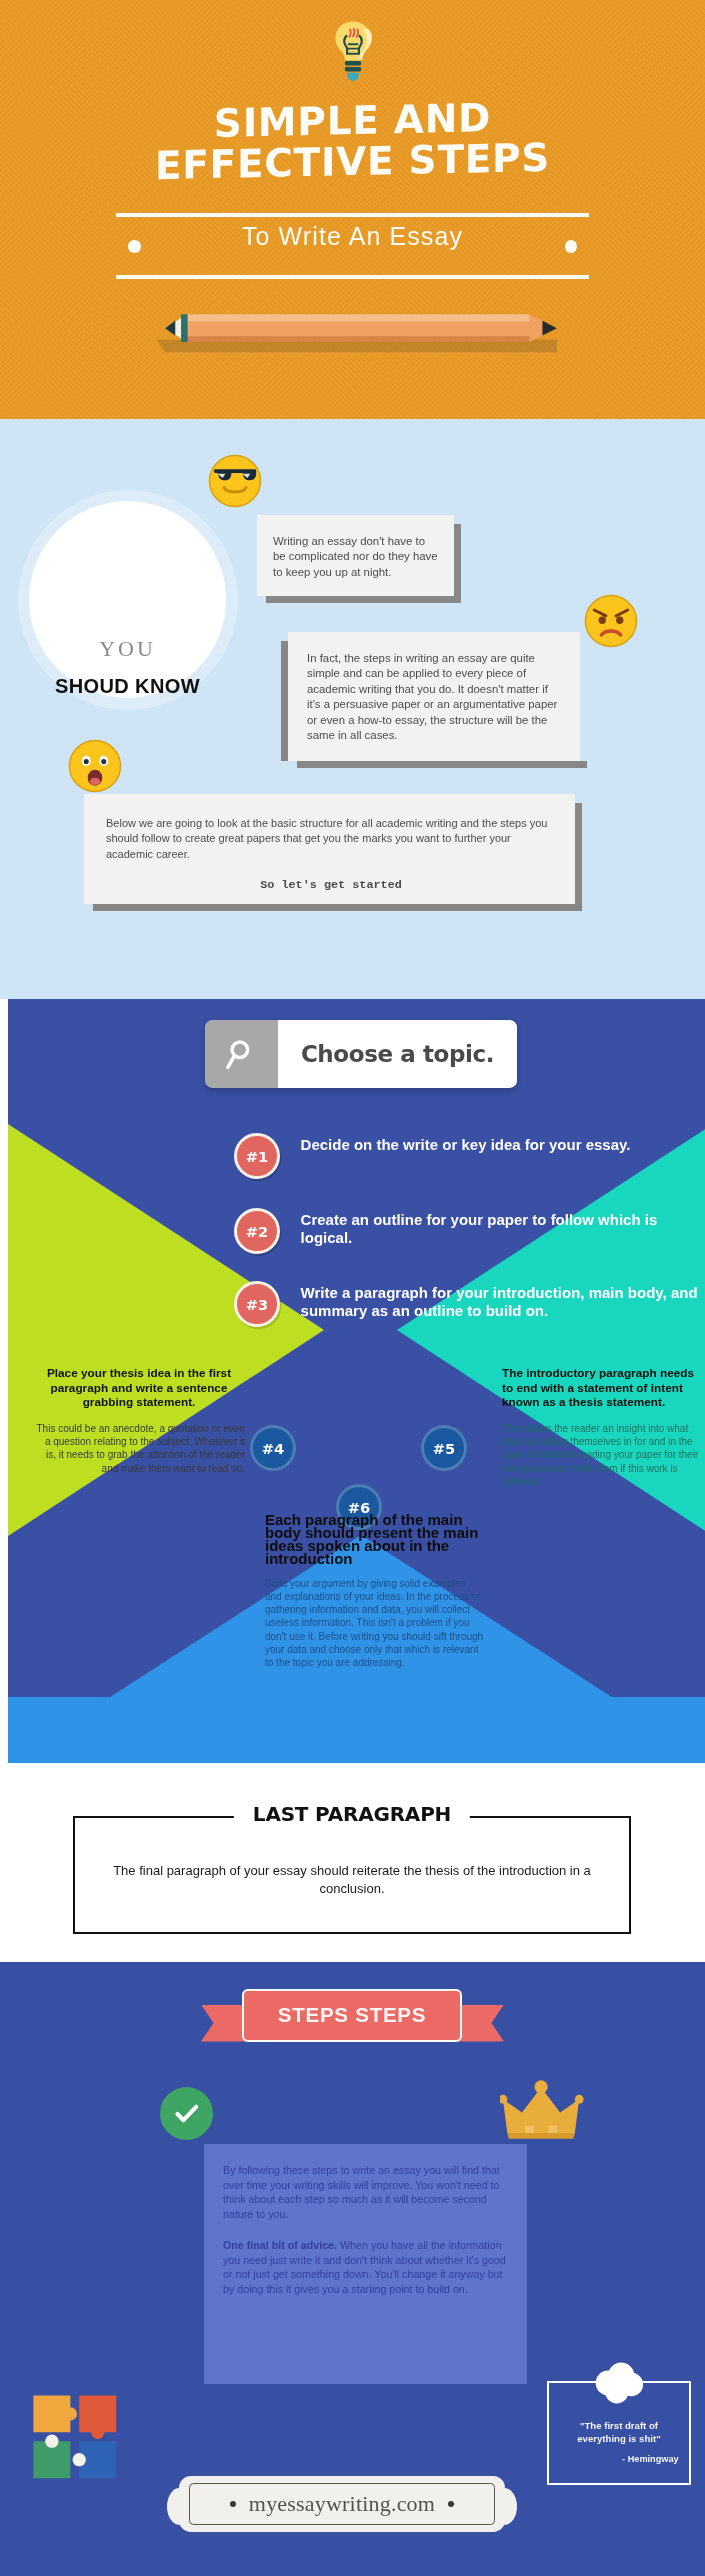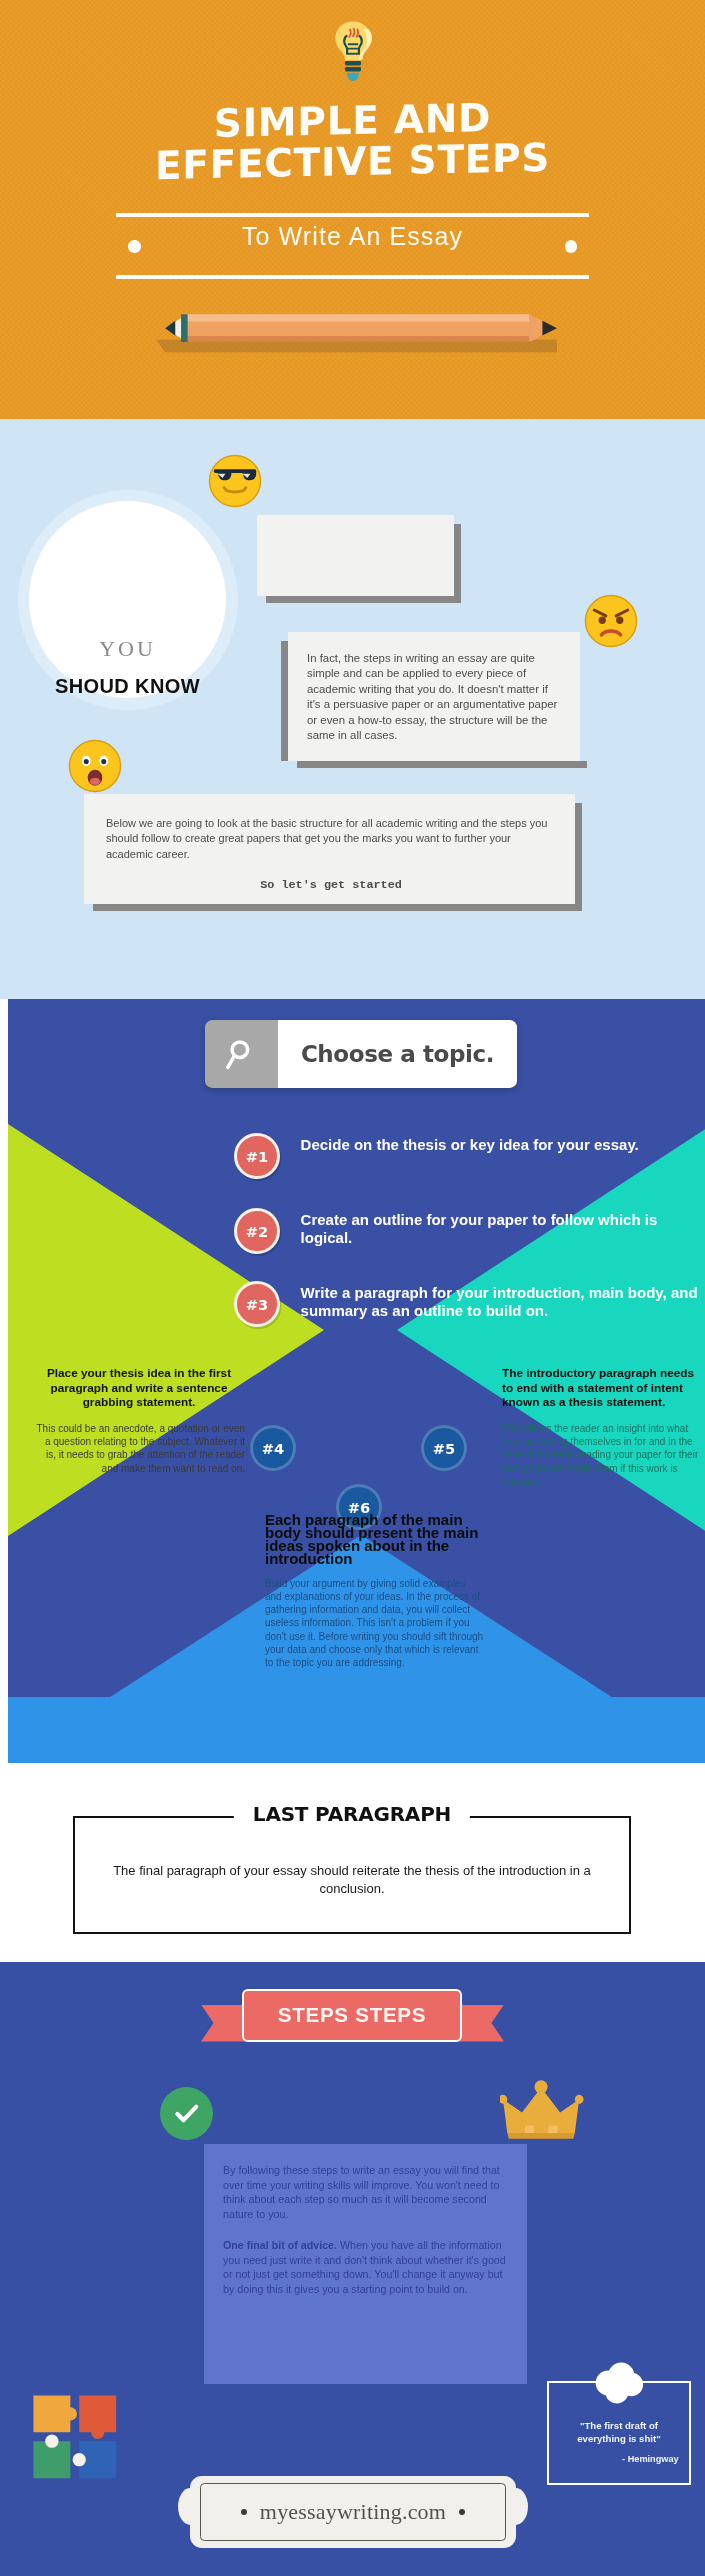--- a/index.html
+++ b/index.html
@@ -223,21 +223,21 @@
   }
   .quotebox .qtext{
     padding:37px 10.3px 0;text-align:center;color:#f2f4fb;
     font-size:9.6px;line-height:12.5px;font-weight:bold;
   }
   .quotebox .qauthor{
     text-align:right;padding:8.8px 10.3px 0;color:#f2f4fb;font-size:9.2px;font-weight:bold;
   }
 
   .urlplate{
-    position:absolute;left:190px;top:514px;width:326px;height:72px;
+    position:absolute;left:179px;top:514px;width:326px;height:56px;
   }
   .urlplate .outer{
     position:absolute;inset:0;background:#f1f0ec;
     border-radius:11.8px;
   }
   .urlplate .outer:before,.urlplate .outer:after{
     content:"";position:absolute;top:11.8px;width:25px;height:37px;background:#f1f0ec;border-radius:50%;
   }
   .urlplate .outer:before{left:-11.8px;} .urlplate .outer:after{right:-11.8px;}
   .urlplate .inner{
@@ -333,20 +333,21 @@
         <circle cx="25" cy="31" r="3.5" fill="#22313f"></circle>
         <circle cx="49" cy="31" r="3.5" fill="#22313f"></circle>
         <ellipse cx="37" cy="53" rx="10" ry="11" fill="#7a2b2b"></ellipse>
         <ellipse cx="37" cy="58" rx="7" ry="5" fill="#e06464"></ellipse>
       </svg>
     </div>
 
     <div class="cardbox card1">
       <div class="shadow-r"></div>
       <div class="shadow-b"></div>
+      <p>Writing an essay don't have to be complicated nor do they have to keep you up at night.</p>
     </div>
 
     <div class="cardbox card2">
       <div class="shadow-l"></div>
       <div class="shadow-b"></div>
       <p>In fact, the steps in writing an essay are quite simple and can be applied to every piece of academic writing that you do. It doesn't matter if it's a persuasive paper or an argumentative paper or even a how-to essay, the structure will be the same in all cases.</p>
     </div>
 
     <div class="cardbox card3">
       <div class="shadow-r"></div>
@@ -369,21 +370,21 @@
           <line x1="13" y1="27" x2="4" y2="43" stroke="#fff" stroke-width="5" stroke-linecap="round"></line>
         </svg>
       </div>
       <div class="label-cell">
         <span>Choose a topic.</span>
       </div>
     </div>
 
     <div class="step-row s1">
       <div class="step-badge">#1</div>
-      <div class="step-text">Decide on the thesis or key idea for your essay.</div>
+      <div class="step-text">Decide on the write or key idea for your essay.</div>
     </div>
     <div class="step-row s2">
       <div class="step-badge">#2</div>
       <div class="step-text">Create an outline for your paper to follow which is logical.</div>
     </div>
     <div class="step-row s3">
       <div class="step-badge">#3</div>
       <div class="step-text">Write a paragraph for your introduction, main body, and summary as an outline to build on.</div>
     </div>
 

